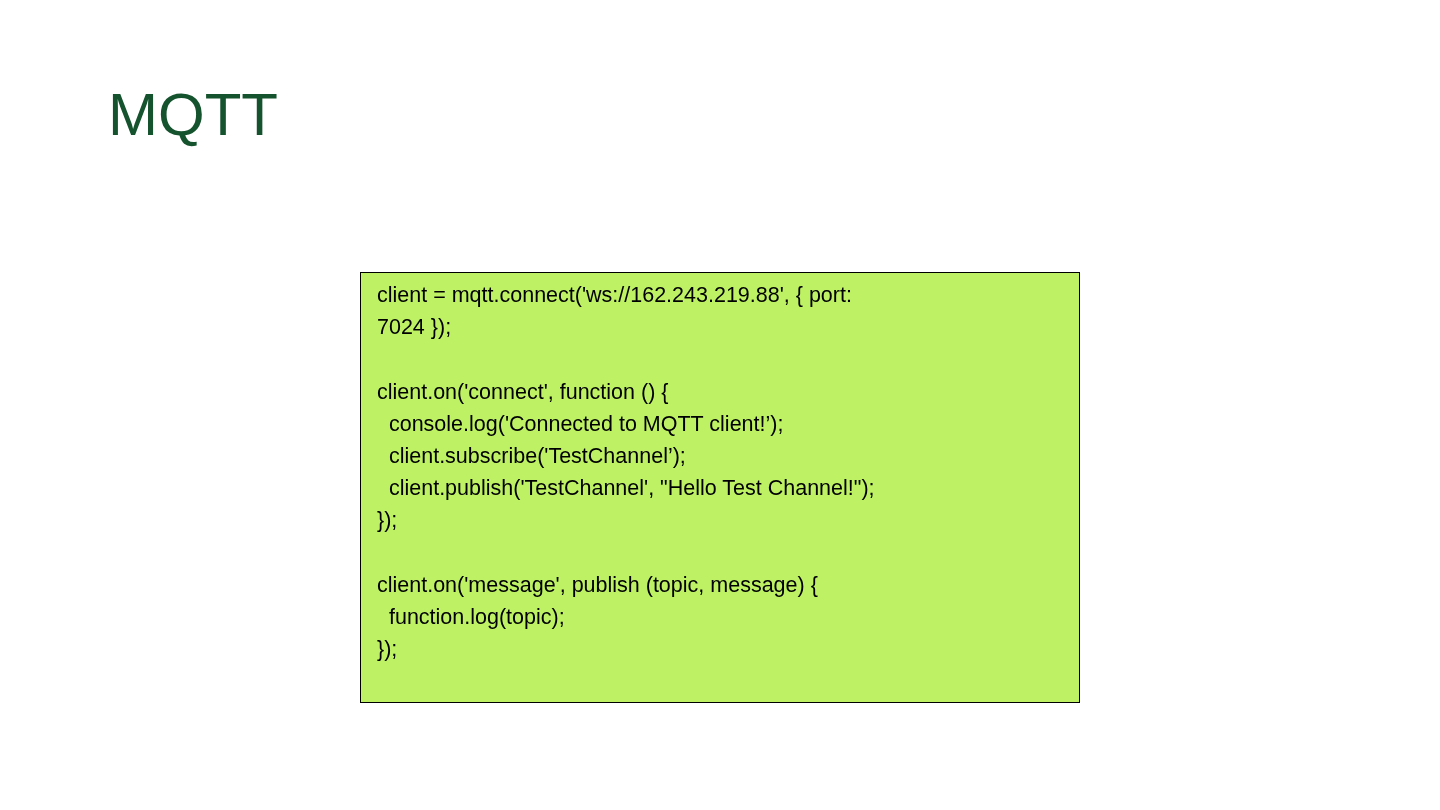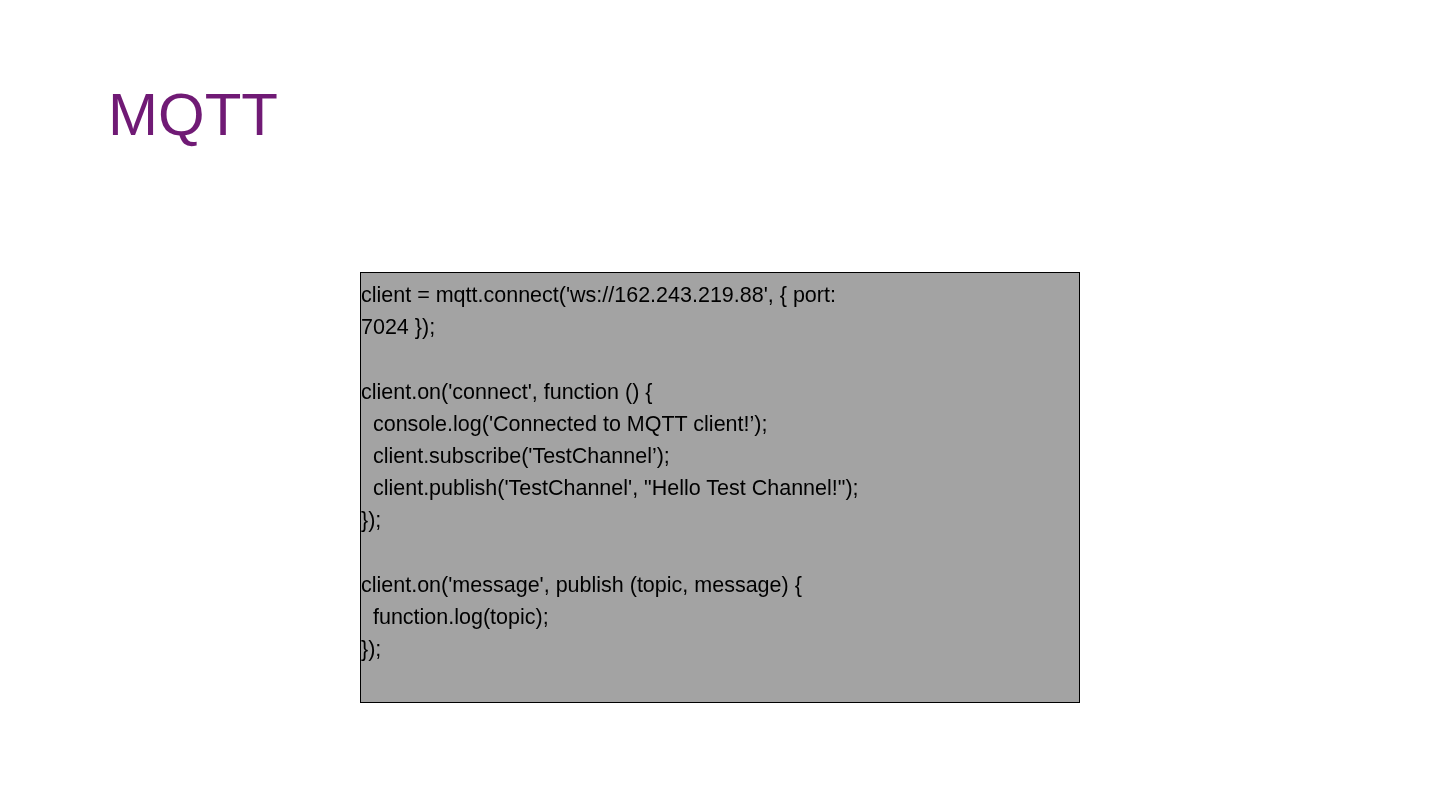--- a/index.html
+++ b/index.html
@@ -18,32 +18,32 @@
   }
   .slide-title {
     position: absolute;
     left: 108px;
     top: 82px;
     margin: 0;
     font-size: 60px;
     font-weight: 400;
     line-height: 1.1;
     letter-spacing: 0px;
-    color: #701a75;
+    color: #14532d;
   }
   .code-box {
     position: absolute;
     left: 360px;
     top: 272px;
     width: 720px;
     height: 431px;
     box-sizing: border-box;
     border: 1.5px solid #000000;
-    background: #a3a3a3;
-    padding: 6px 0;
+    background: #bef264;
+    padding: 6px 16px;
     overflow: hidden;
   }
   .code-line {
     font-family: "Liberation Sans", "DejaVu Sans", sans-serif;
     font-size: 21.5px;
     line-height: 32.2px;
     white-space: pre;
     color: #000000;
   }
 </style>

